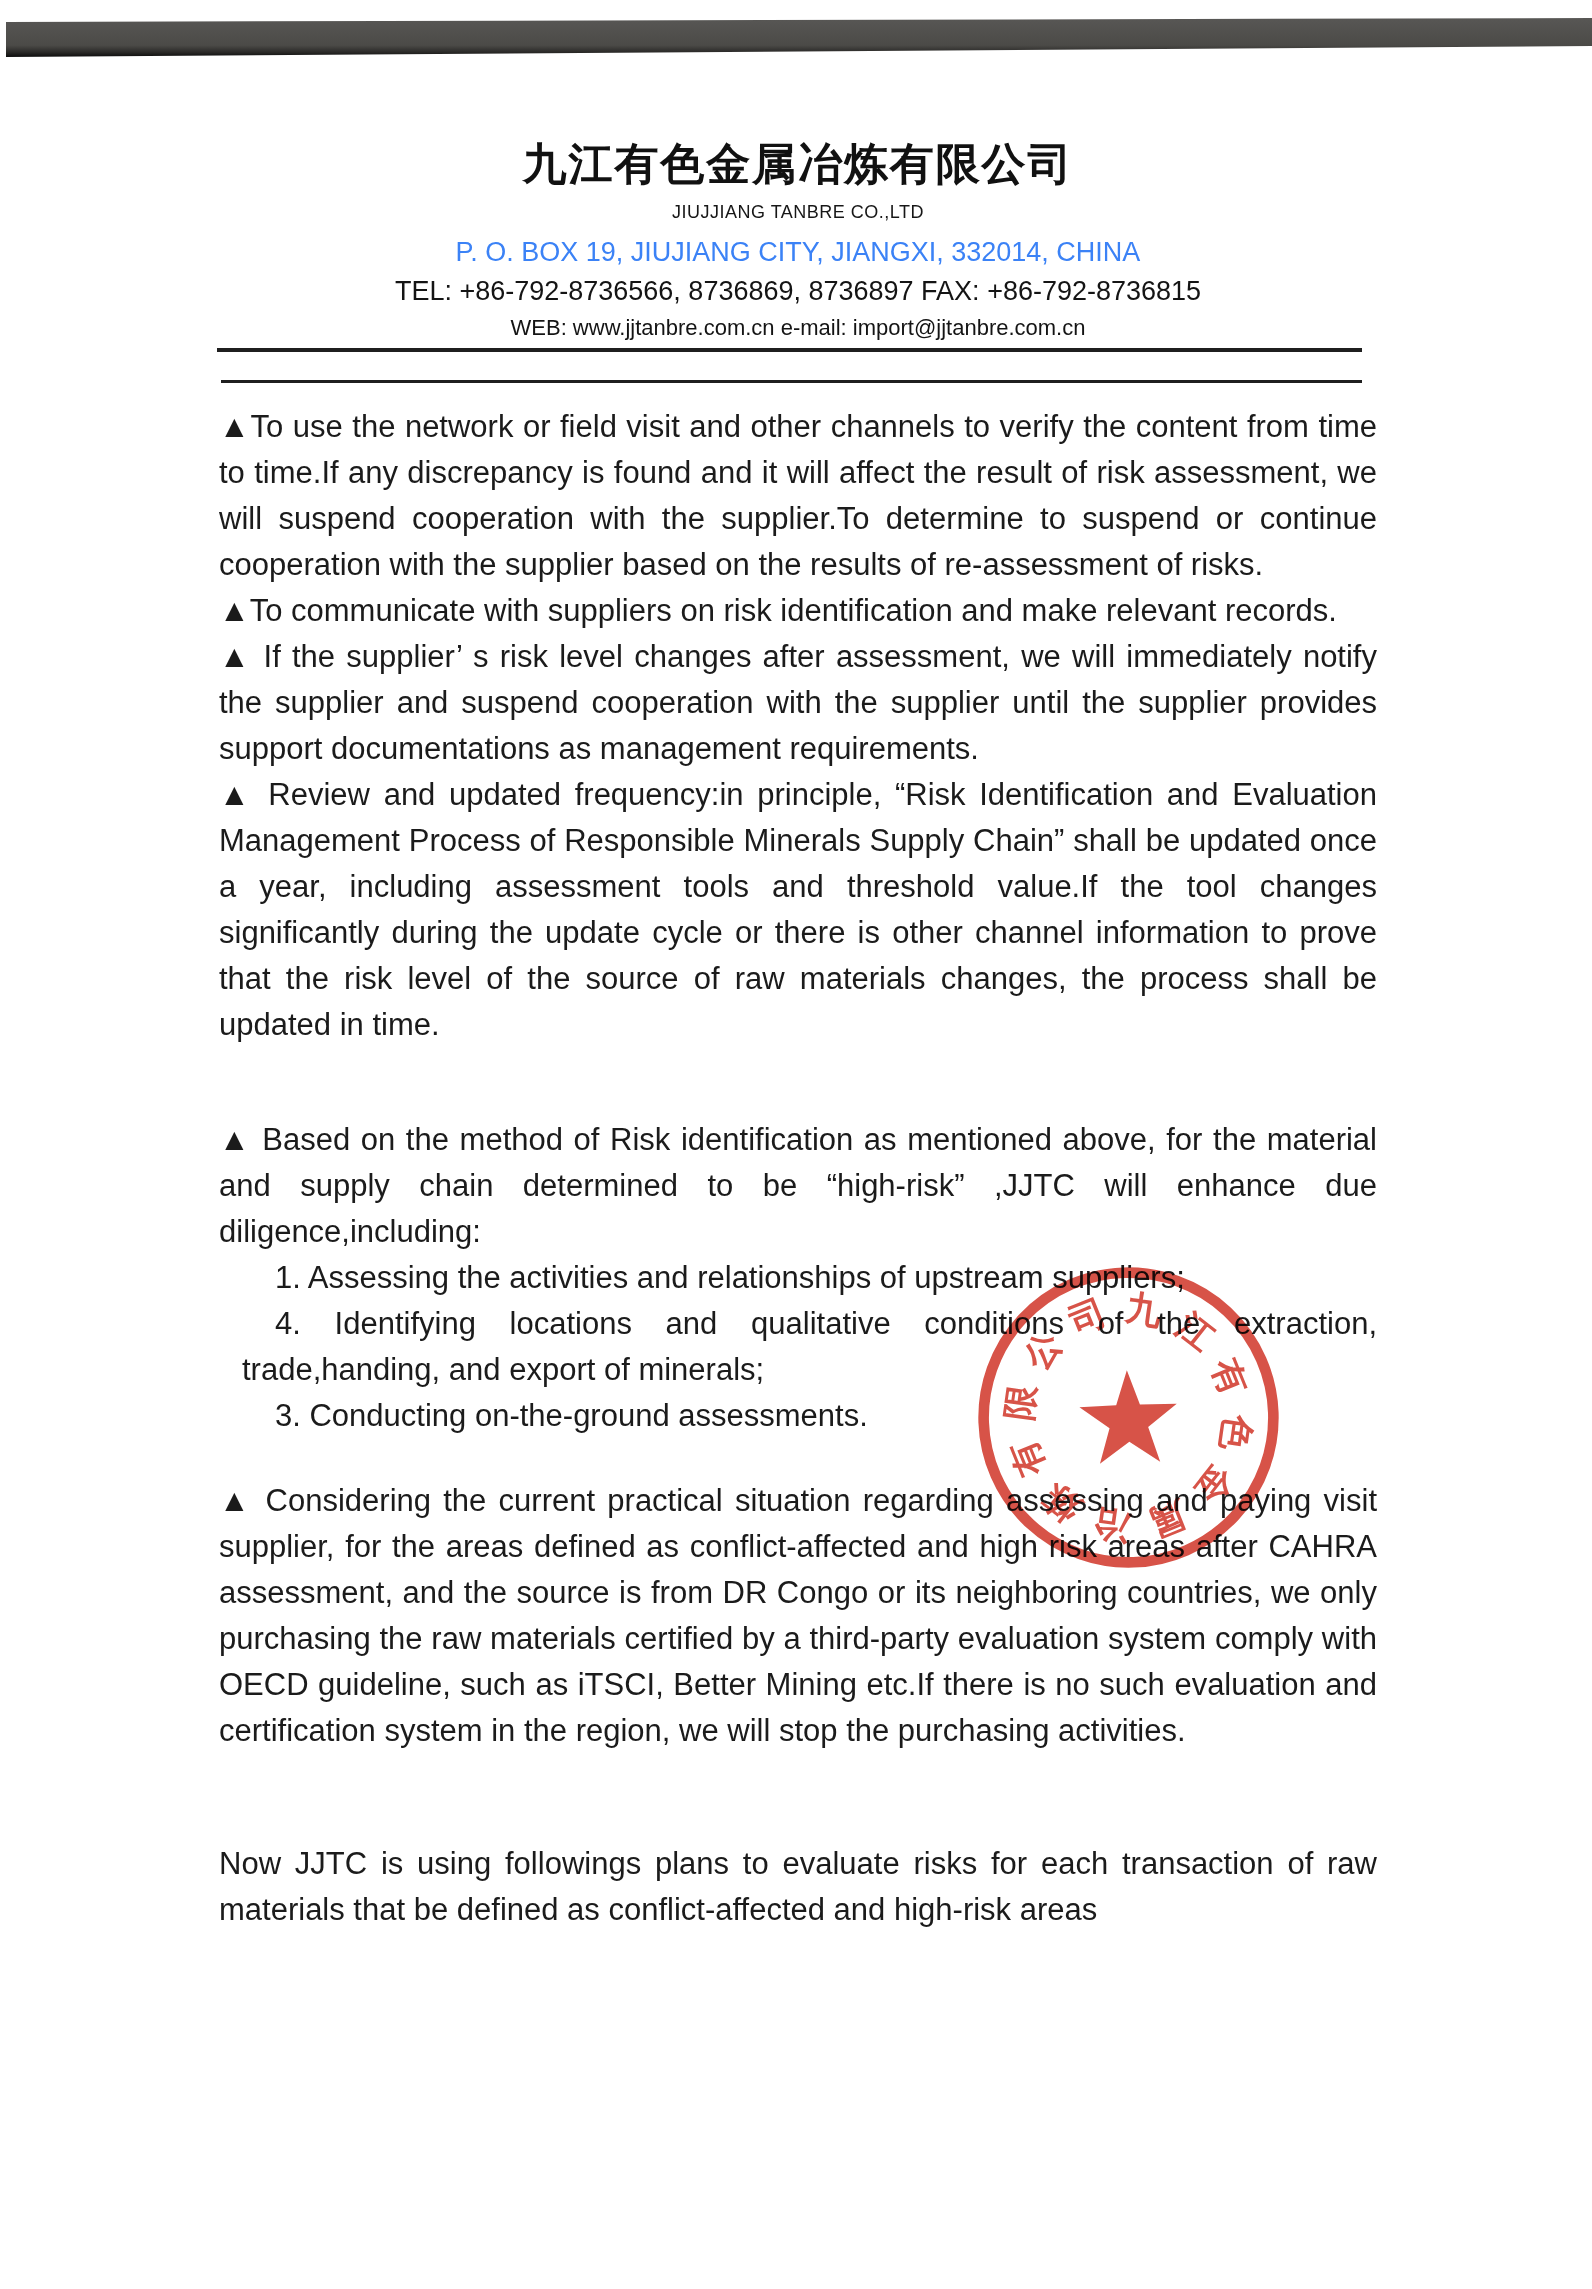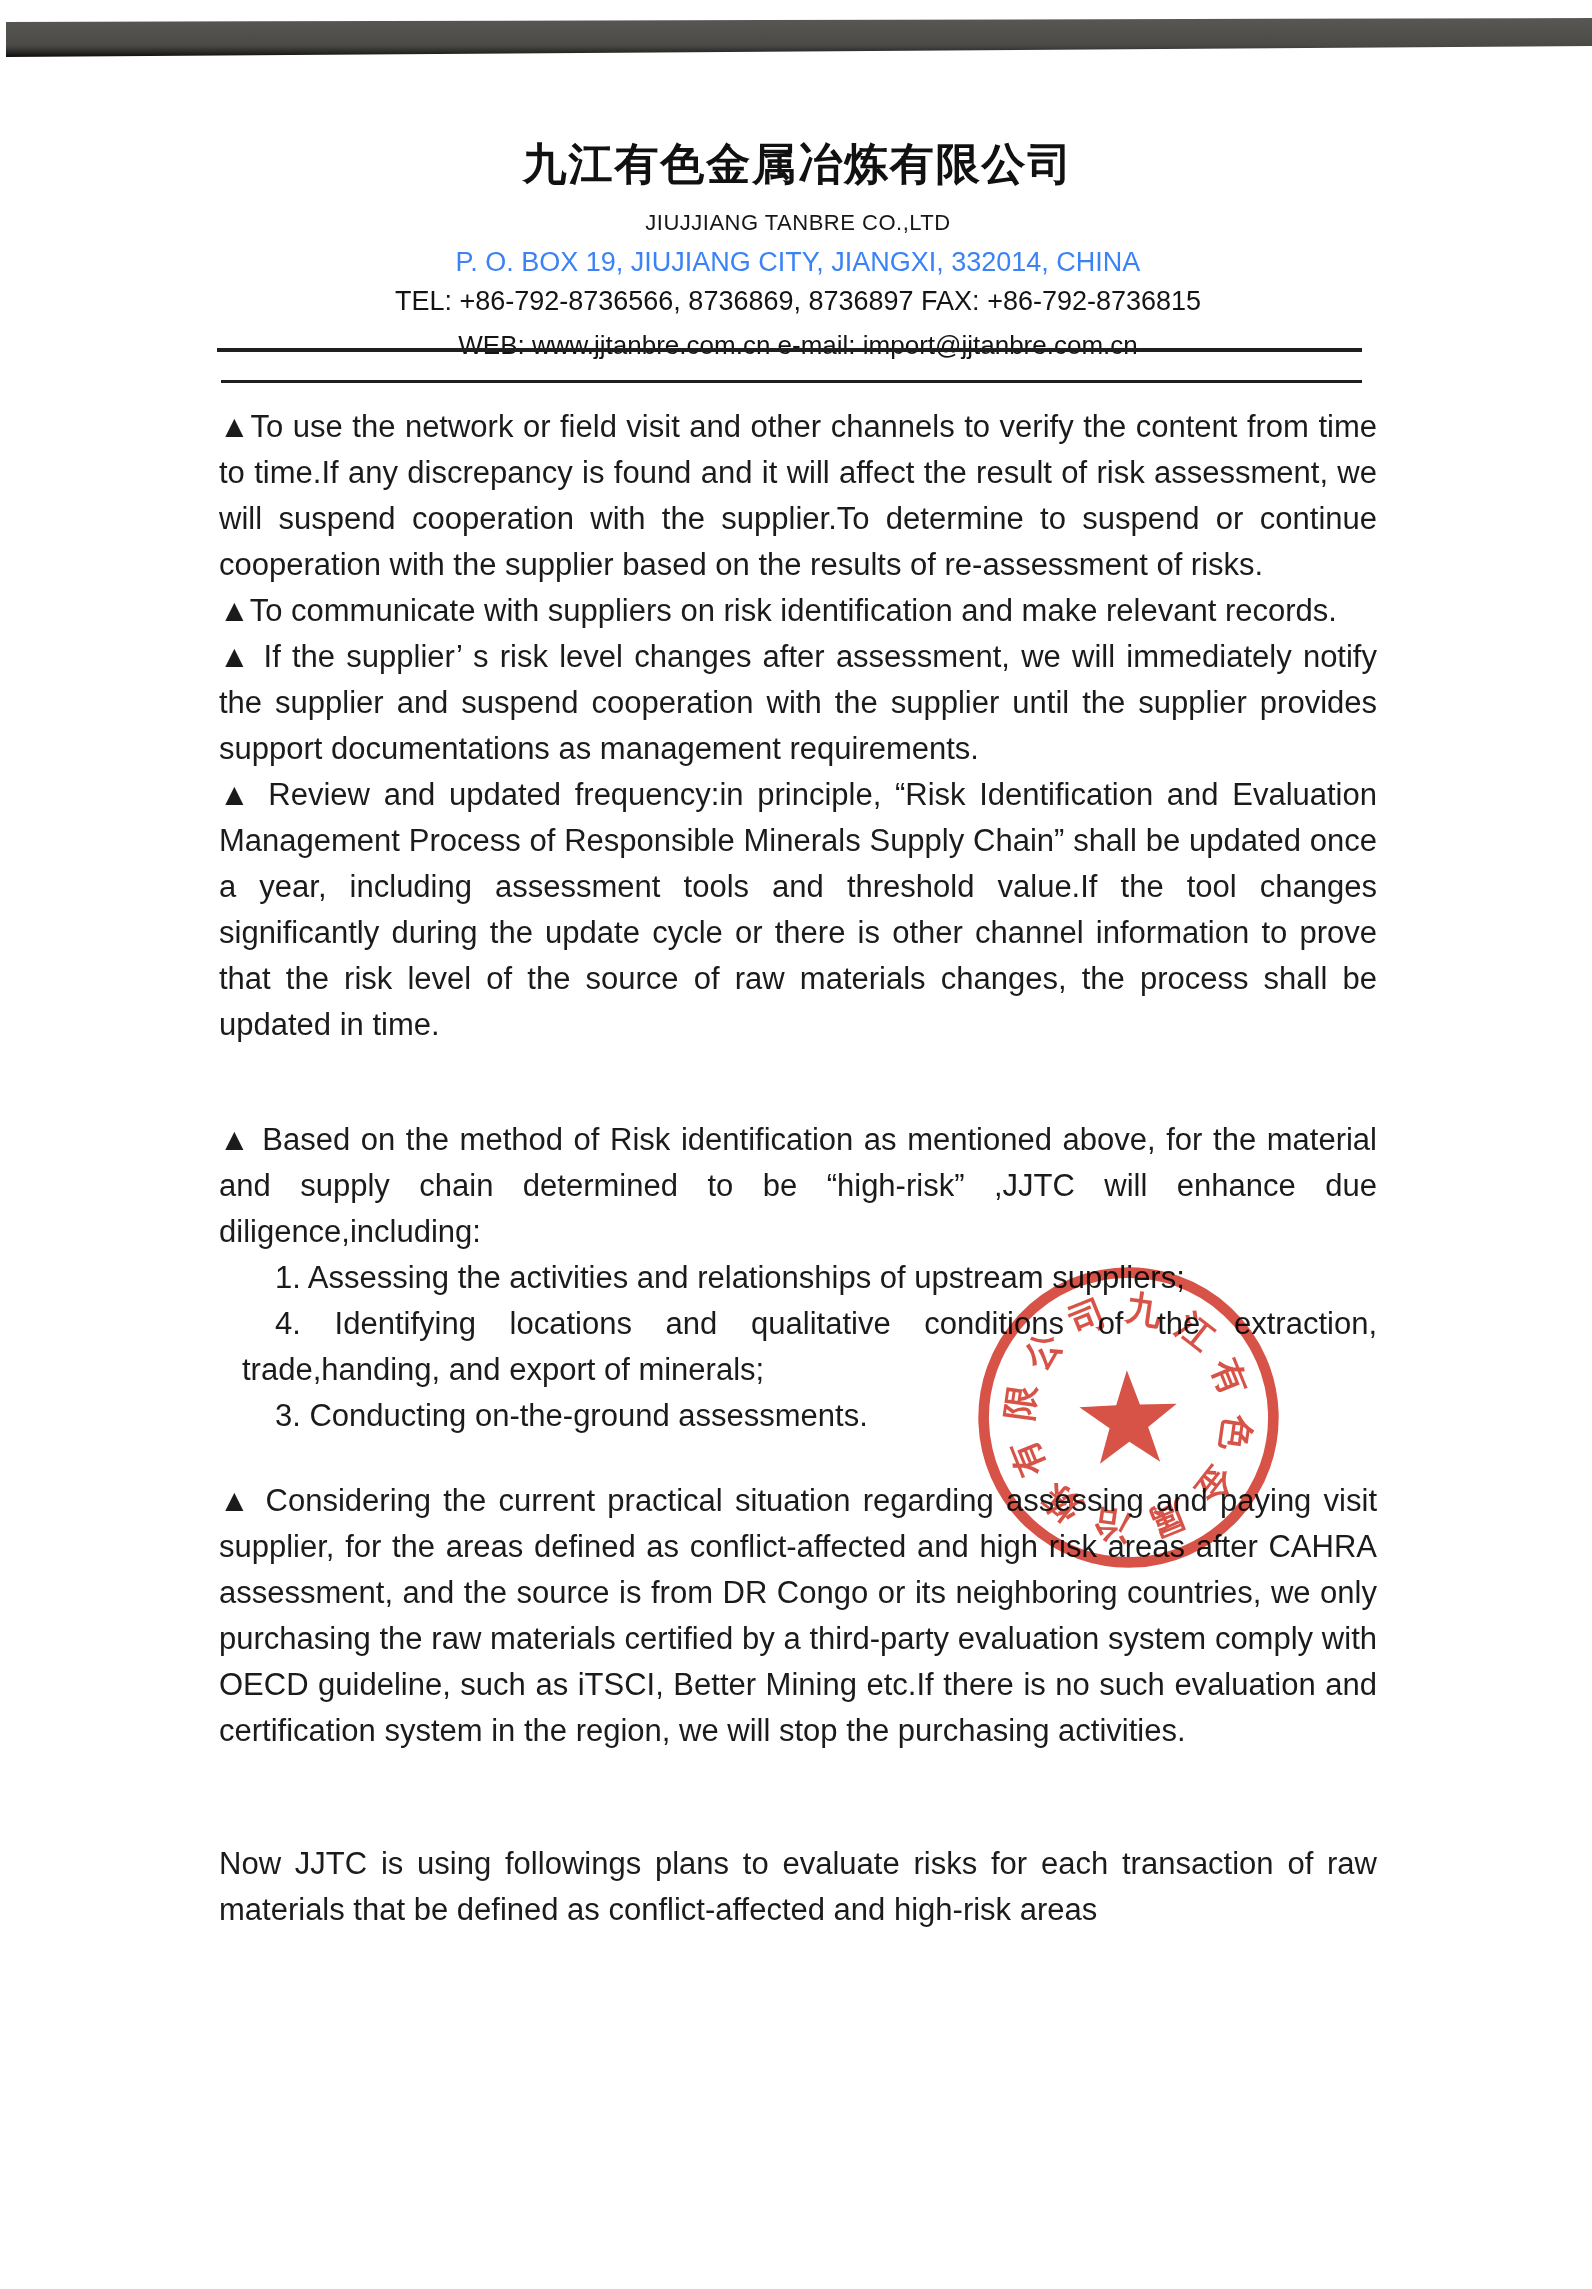--- a/index.html
+++ b/index.html
@@ -18,24 +18,24 @@
     position:absolute;left:5.8px;right:0;top:18px;height:39px;
     background:linear-gradient(#585755 0%,#4b4a47 70%,#2a2927 88%,#0c0c0c 100%);
     clip-path:polygon(0 10%,100% 0,100% 72%,0 100%);
   }
   
   .letterhead{position:absolute;left:219px;width:1158px;top:134px;text-align:center;}
   .title-cn{
     font-size:44px;font-weight:bold;letter-spacing:1.9px;color:#111;
     line-height:60px;white-space:nowrap;
   }
-  .company-en{font-size:22px;letter-spacing:0.5px;margin-top:13px;line-height:31px;color:#171717;}
+  .company-en{font-size:18px;letter-spacing:0.5px;margin-top:3px;line-height:31px;color:#171717;}
   .addr{font-size:27px;margin-top:7.7px;line-height:33px;color:#3b82f6;}
   .telfax{font-size:27px;margin-top:6px;line-height:33px;color:#141414;}
-  .webmail{font-size:26px;margin-top:11px;line-height:32px;color:#141414;}
+  .webmail{font-size:22px;margin-top:4px;line-height:32px;color:#141414;}
   .rule{position:absolute;background:#1f1f1f;}
   .rule-thick{left:217px;width:1145px;top:348px;height:3.8px;}
   .rule-thin{left:221px;width:1141px;top:380px;height:2.9px;}
   
   .doc-body{
     position:absolute;left:219px;width:1158px;top:404px;
     font-size:31px;line-height:46px;
     text-align:justify;color:#1b1b1b;
     letter-spacing:0px;
   }

